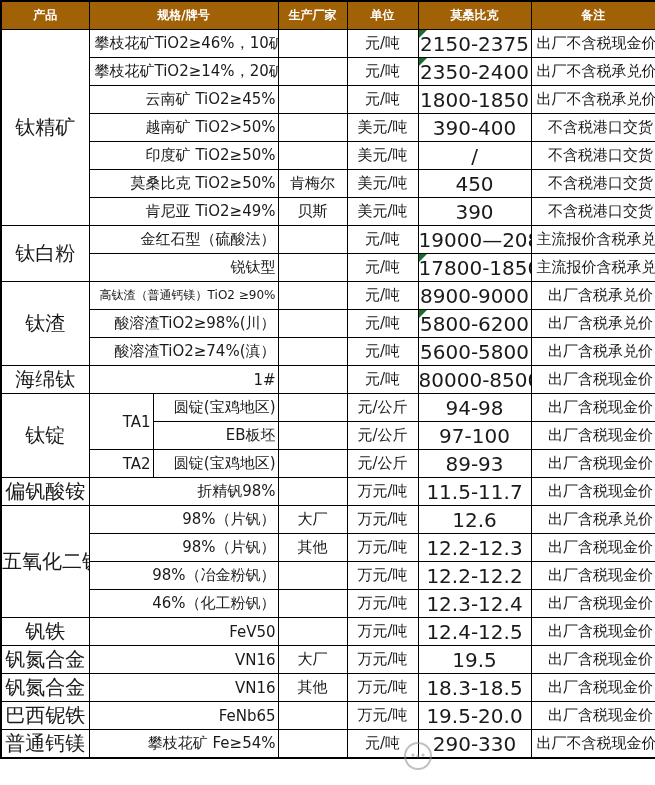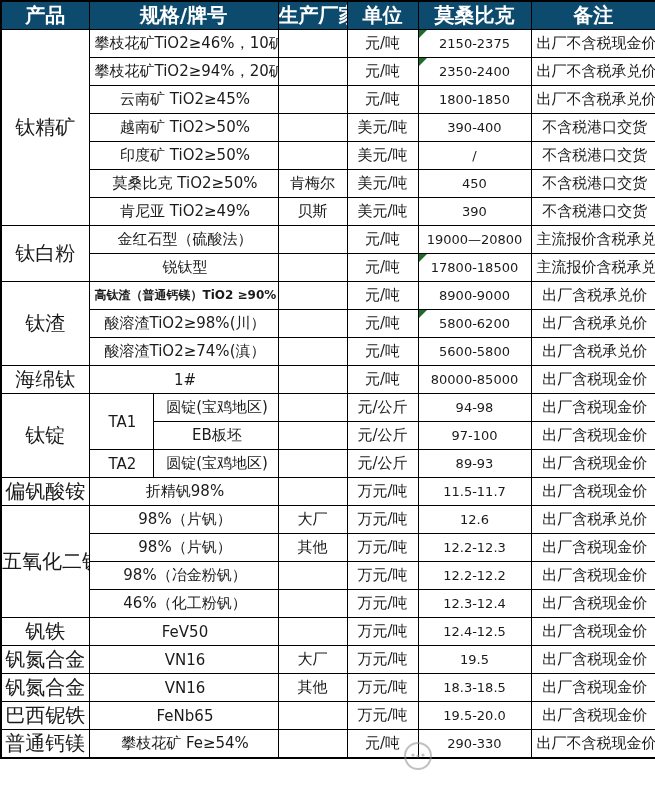--- a/index.html
+++ b/index.html
@@ -7,29 +7,29 @@
     width:655px;height:785px;background:#ffffff;position:relative;
     font-family:"DejaVu Sans","Liberation Sans",sans-serif;color:#1a1a1a;
     overflow:hidden;
   }
   table{
     border-collapse:collapse;table-layout:fixed;width:655px;
     border:2px solid #000;
   }
   th,td{border:1px solid #000;overflow:hidden;white-space:nowrap;padding:0;}
   thead th{
-    background:#0c4a6e;color:#ffffff;font-size:20px;font-weight:bold;
+    background:#a16207;color:#ffffff;font-size:12px;font-weight:bold;
     height:27px;text-align:center;
   }
   tbody td{font-size:15px;height:27px;vertical-align:middle;}
   .prod{text-align:center;font-size:20px;}
-  .l{text-align:center;padding-left:5px;padding-right:2px;}
+  .l{text-align:right;padding-left:5px;padding-right:2px;}
   .c{text-align:center;margin-top:44px;}
-  .price{text-align:center;font-size:13px;position:relative;}
-  .small{font-size:12px;font-weight:bold;}
+  .price{text-align:center;font-size:20px;position:relative;}
+  .small{font-size:12px;}
   .tri{
     position:absolute;left:0;top:0;width:0;height:0;display:block;
     border-top:8px solid #1E6B2E;border-right:8px solid transparent;
   }
   .watermark{
     position:absolute;left:402px;top:736px;height:44px;
     display:flex;align-items:center;gap:5px;
     opacity:0.55;color:#8f8f8f;z-index:5;pointer-events:none;
   }
   .wm-text{font-size:20px;font-weight:bold;letter-spacing:0.5px;white-space:nowrap;}
@@ -61,21 +61,21 @@
 
     <tr>
       <td class="prod" rowspan="7">钛精矿</td>
       <td class="l" colspan="2">攀枝花矿TiO2≥46%，10矿</td>
       <td class="c"></td>
       <td class="c">元/吨</td>
       <td class="price"><i class="tri"></i><span>2150-2375</span></td>
       <td class="l">出厂不含税现金价</td>
     </tr>
     <tr>
-      <td class="l" colspan="2">攀枝花矿TiO2≥94%，20矿</td>
+      <td class="l" colspan="2">攀枝花矿TiO2≥14%，20矿</td>
       <td class="c"></td>
       <td class="c">元/吨</td>
       <td class="price"><i class="tri"></i><span>2350-2400</span></td>
       <td class="l">出厂不含税承兑价</td>
     </tr>
     <tr>
       <td class="l" colspan="2">云南矿 TiO2≥45%</td>
       <td class="c"></td>
       <td class="c">元/吨</td>
       <td class="price">1800-1850</td>

